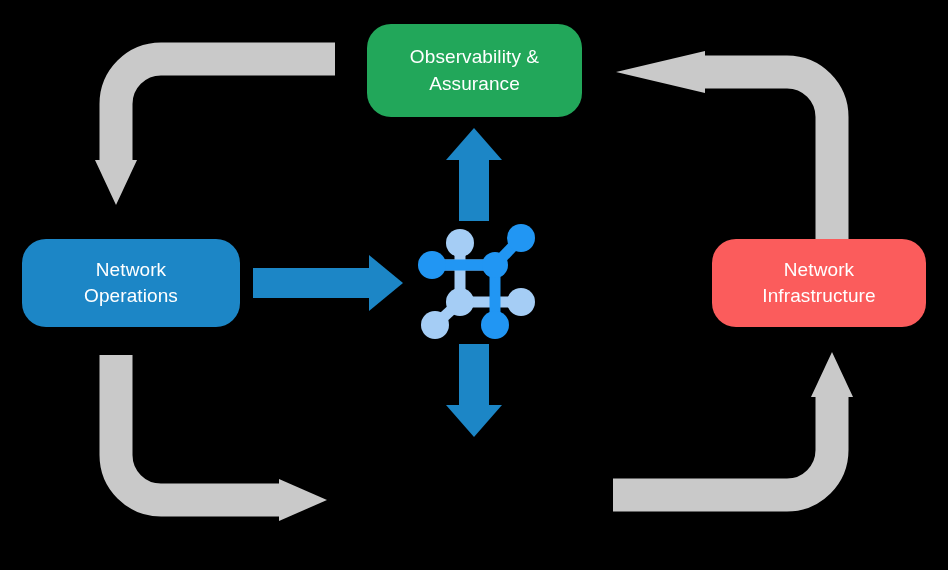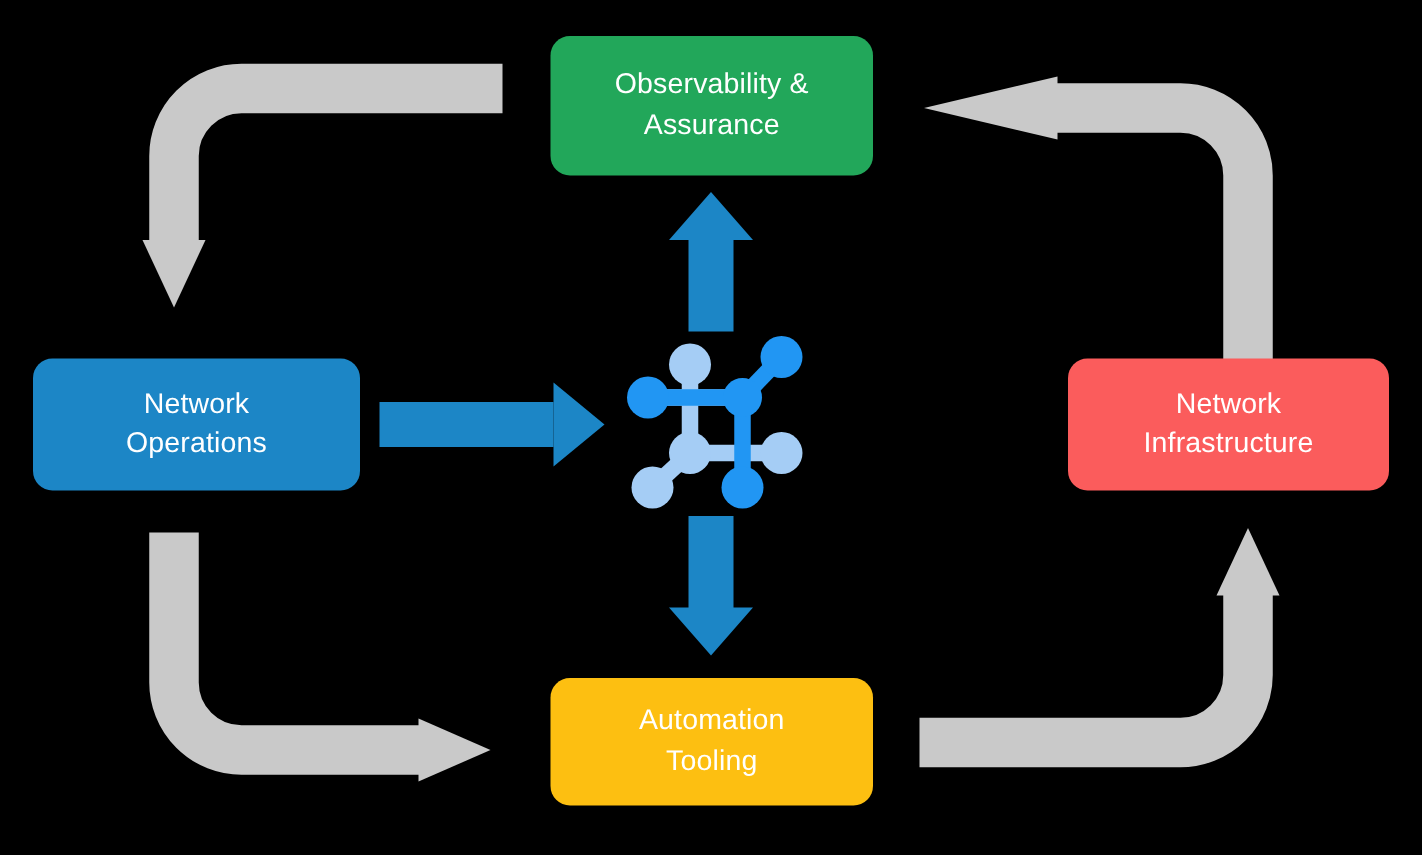--- a/index.html
+++ b/index.html
@@ -10,21 +10,21 @@
   #canvas {
     position: relative;
     width: 948px;
     height: 570px;
     background: #000000;
     overflow: hidden;
     font-family: "Liberation Sans", sans-serif;
   }
   .node-box {
     position: absolute;
-    border-radius: 13px;
+    border-radius: 24px;
     display: flex;
     align-items: center;
     justify-content: center;
     text-align: center;
     color: #ffffff;
     font-size: 19px;
     line-height: 1.38;
     font-weight: 400;
     letter-spacing: 0.1px;
     box-sizing: border-box;
@@ -151,18 +151,14 @@
   <div class="node-box" id="box-operations">
     <span class="node-label">Network
 Operations</span>
   </div>
 
   <div class="node-box" id="box-infrastructure">
     <span class="node-label">Network
 Infrastructure</span>
   </div>
 
-  <div class="node-box" id="box-automation">
-    <span class="node-label">Automation
-Tooling</span>
-  </div>
 
 </div>
 
 </body></html>

